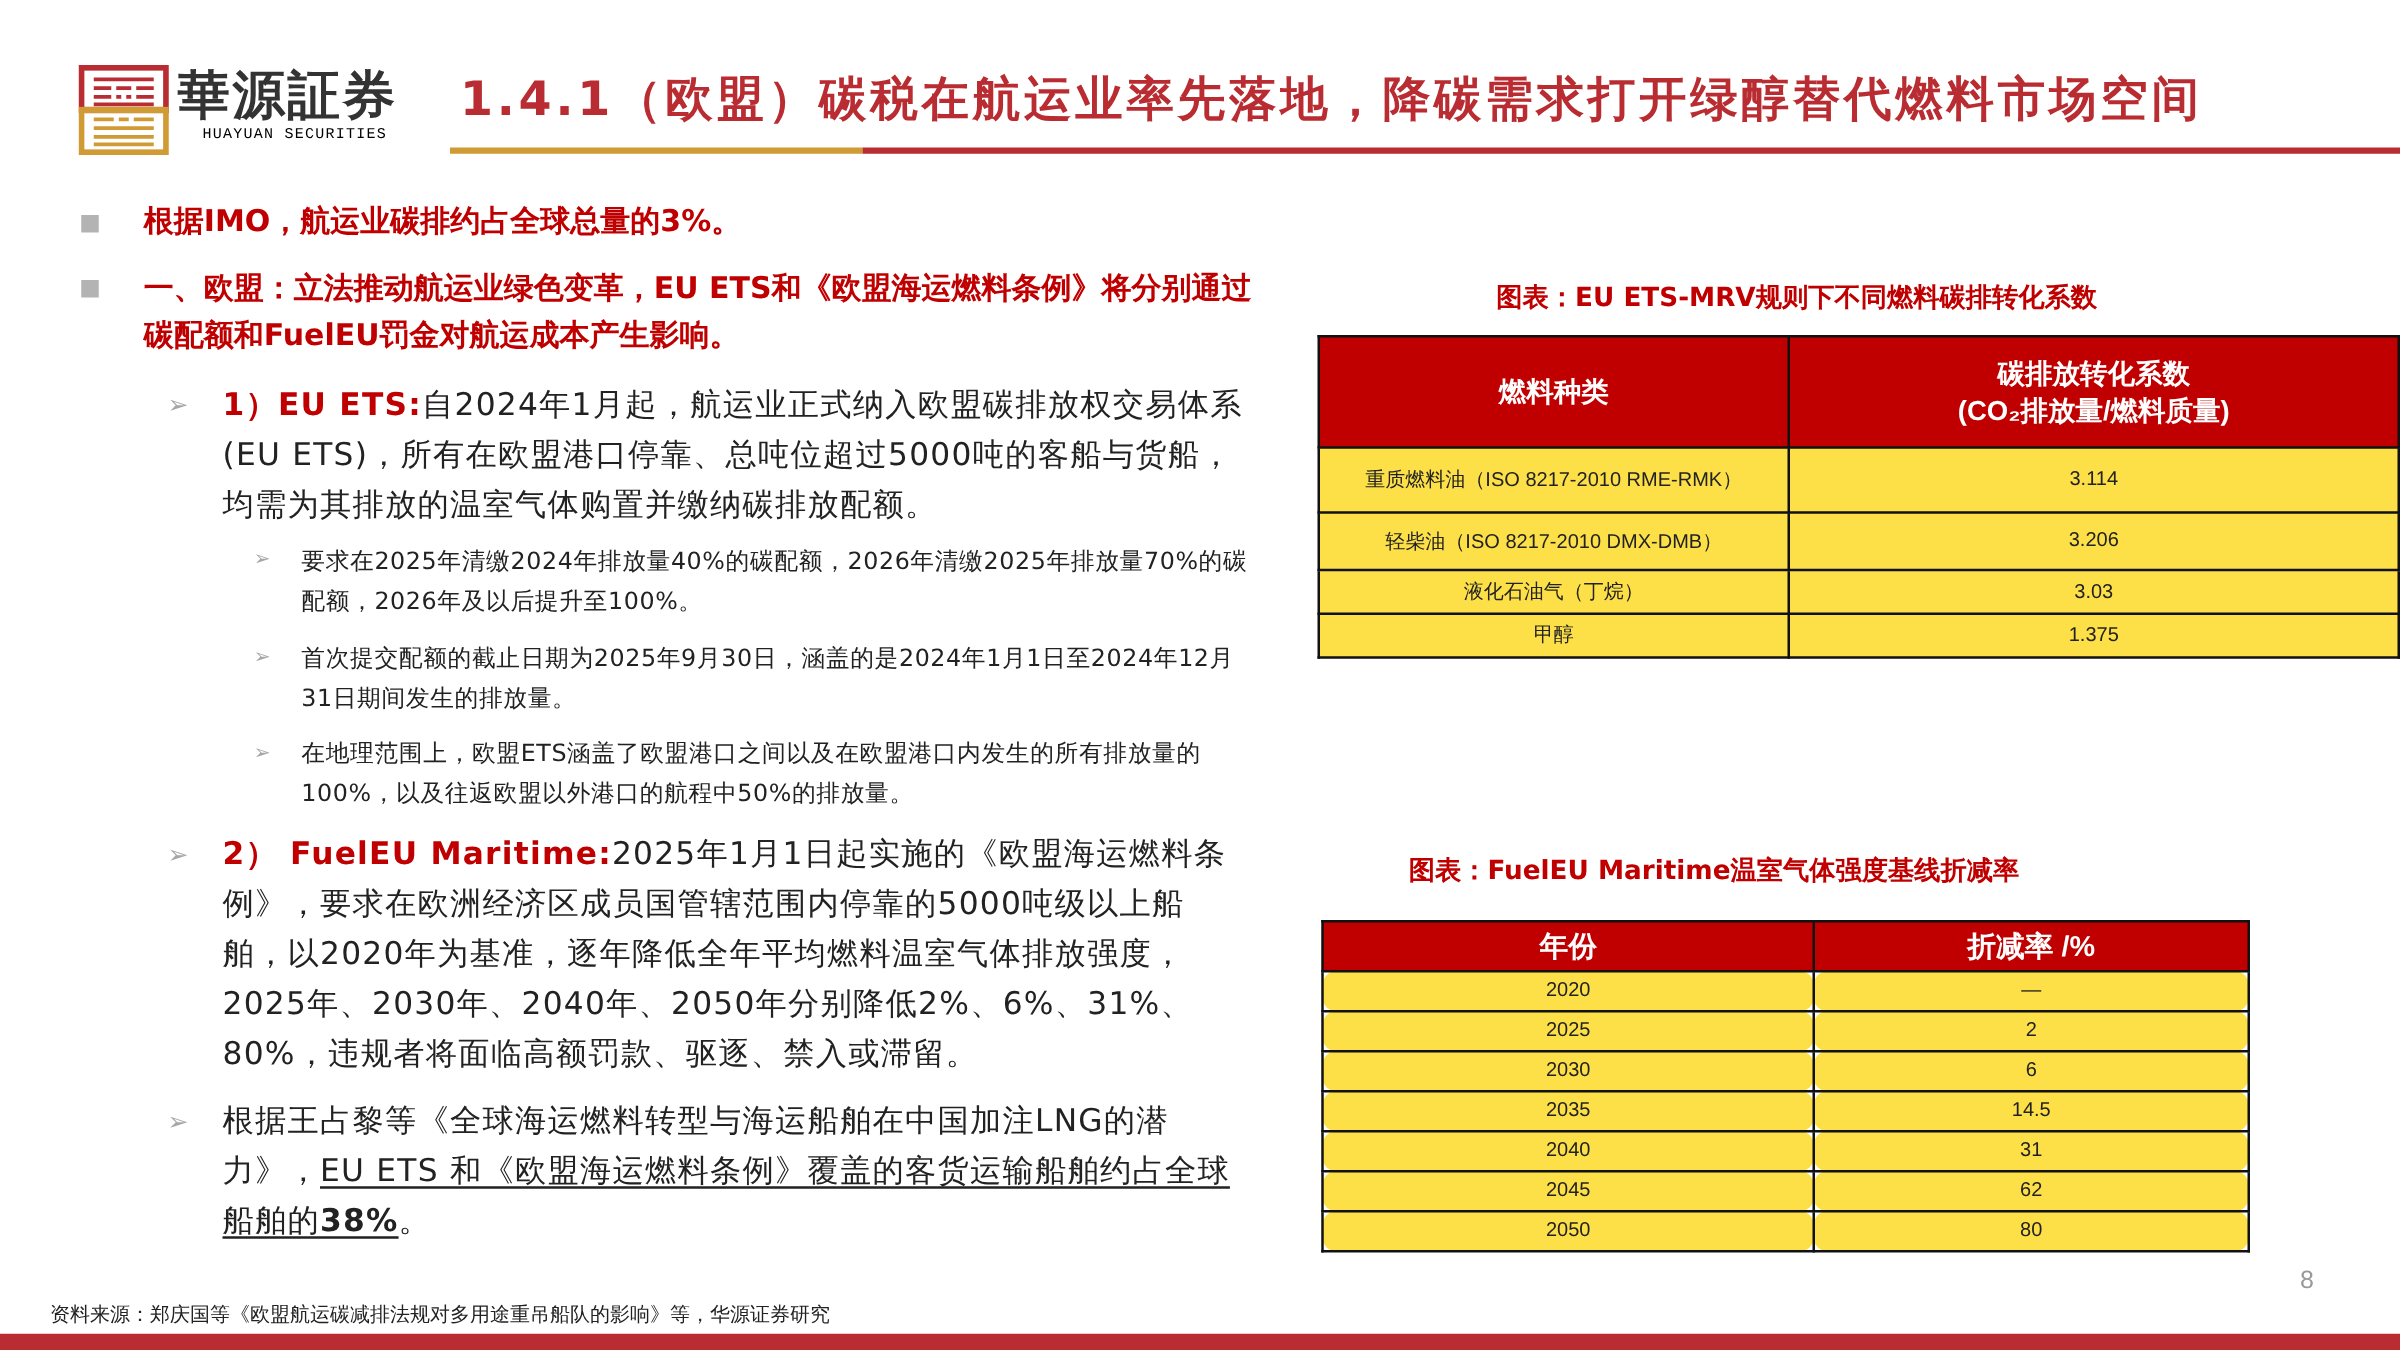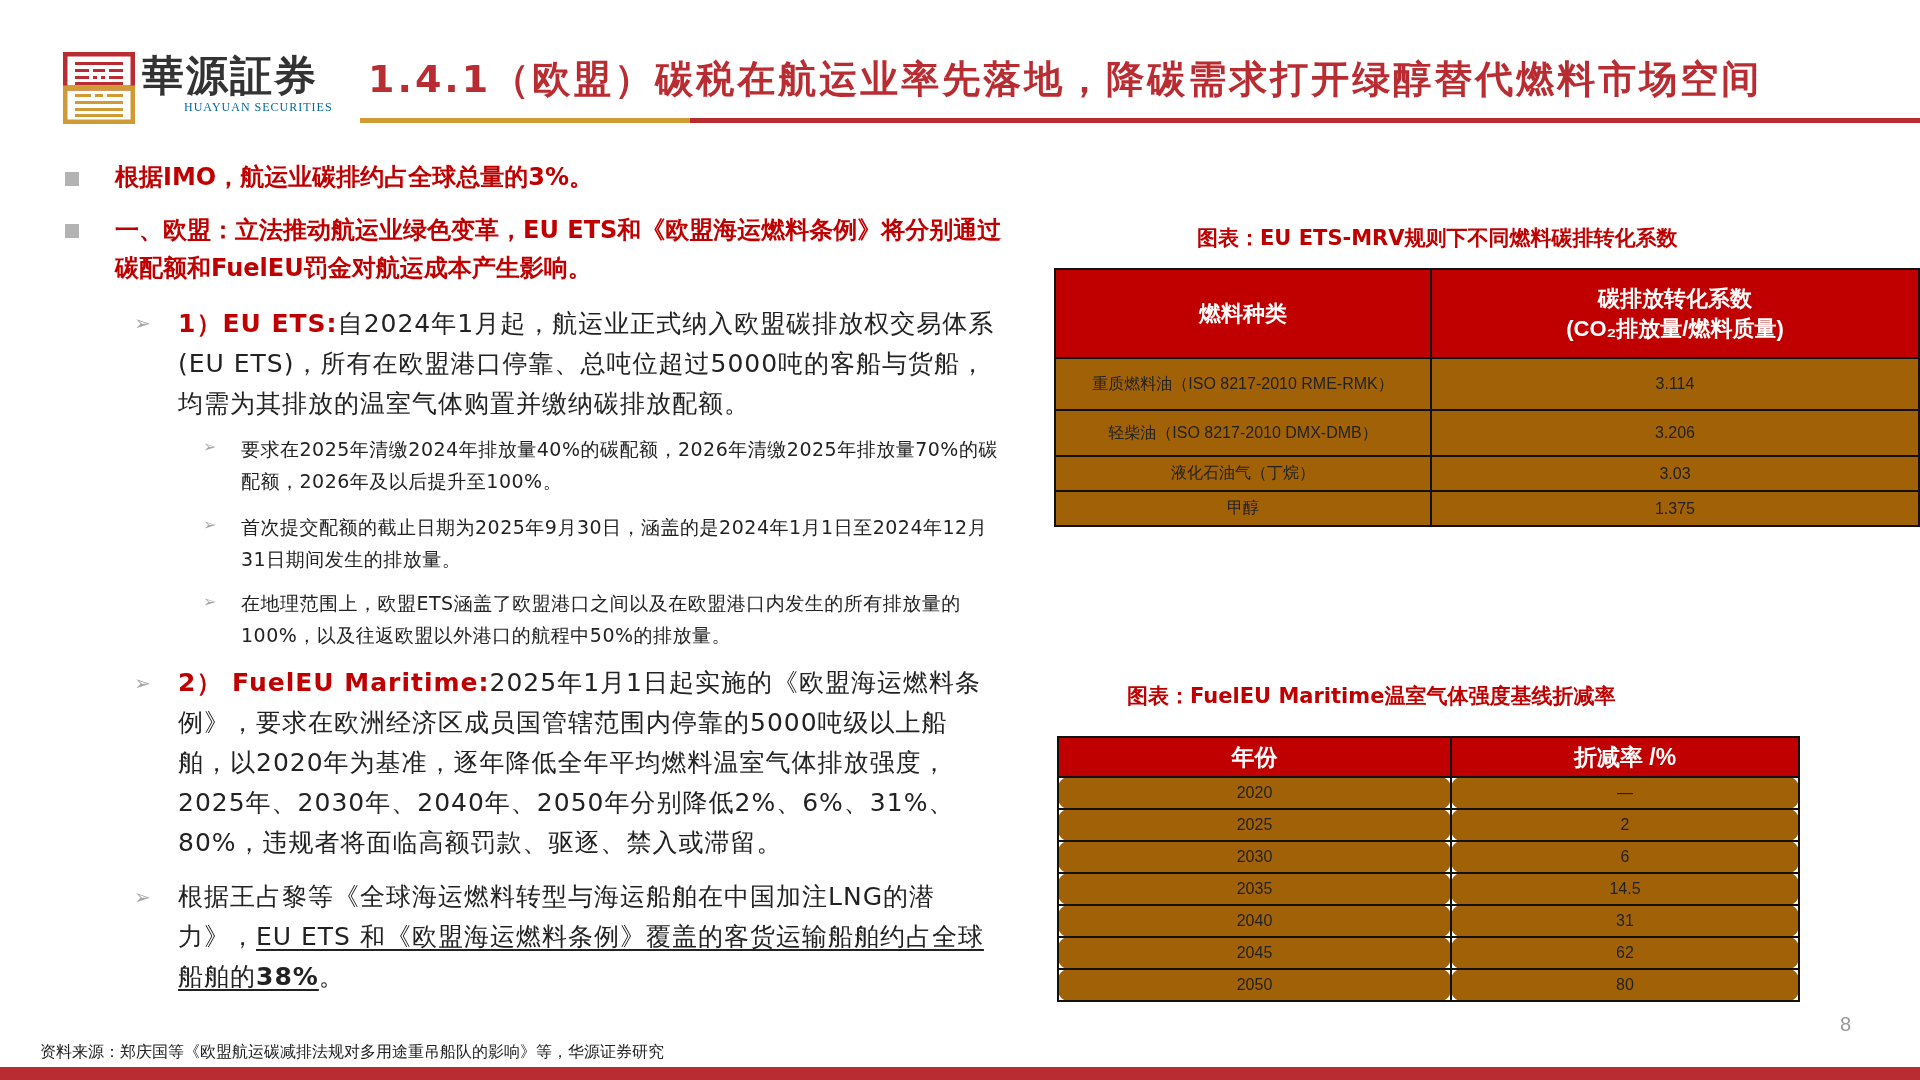--- a/index.html
+++ b/index.html
@@ -3,38 +3,38 @@
   <meta charset="utf-8">
   <style>
     * { margin: 0; padding: 0; box-sizing: border-box; }
     html, body { width: 1920px; height: 1080px; background: #ffffff; overflow: hidden; }
     body { position: relative; font-family: "DejaVu Sans", sans-serif; color: #222; }
 
     
     .logo { position: absolute; left: 63px; top: 52px; width: 72px; height: 72px; }
     .brand { position: absolute; left: 142px; top: 50px; width: 200px; }
     .brand-cn { font-family: "DejaVu Serif", serif; font-size: 42px; font-weight: bold; color: #333; letter-spacing: 2px; line-height: 52px; white-space: nowrap; }
-    .brand-en { font-family: Liberation Serif, serif; font-size: 12px; color: #0369a1; letter-spacing: 1px; margin-left: 42px; margin-top: -2px; white-space: nowrap; }
+    .brand-en { font-family: Liberation Mono, monospace; font-size: 12px; color: #000000; letter-spacing: 1px; margin-left: 20px; margin-top: -2px; white-space: nowrap; }
     .page-title { position: absolute; left: 368px; top: 52px; font-family: "DejaVu Sans", sans-serif; font-size: 38px; font-weight: bold; color: #b92d32; letter-spacing: 3px; white-space: nowrap; line-height: 54px; }
     .title-rule-gold { position: absolute; left: 360px; top: 118px; width: 330px; height: 5px; background: #d09b35; }
     .title-rule-red { position: absolute; left: 690px; top: 118px; width: 1230px; height: 5px; background: #b92d32; }
     .sq { position: absolute; left: 65px; width: 14px; height: 14px; background: #b3b3b3; }
     .lvl1-text { position: absolute; left: 115px; font-size: 24px; font-weight: bold; color: #c00000; line-height: 38px; width: 900px; }
     .arrow { position: absolute; color: #a6a6a6; font-size: 20px; }
     .lvl2-text { position: absolute; left: 178px; width: 820px; font-size: 25px; line-height: 40px; color: #222; letter-spacing: 1px; }
     .lvl2-text .hl { color: #c00000; font-weight: bold; }
     .lvl3-text { position: absolute; left: 241px; width: 760px; font-size: 19px; line-height: 32px; color: #222; letter-spacing: 0.5px; }
     .ul { text-decoration: underline; text-underline-offset: 4px; }
     .bold { font-weight: bold; }
 
     
     .tbl-caption { position: absolute; font-size: 21px; font-weight: bold; color: #c00000; white-space: nowrap; }
     table.data { position: absolute; border-collapse: collapse; font-family: "Liberation Sans", sans-serif; }
     table.data th { background: #c00000; color: #ffffff; font-weight: bold; border: 2px solid #111; text-align: center; }
-    table.data td { border: 2px solid #111; text-align: center; color: #222; background: #a16207; }
+    table.data td { border: 2px solid #111; text-align: center; color: #222; background: #fde047; }
 
     #t1 { left: 1054px; top: 268px; width: 866px; }
     #t1 th { height: 89px; font-size: 22px; line-height: 30px; }
     #t1 td { font-size: 16px; }
     #t1 th:first-child, #t1 td:first-child { width: 376px; }
 
     #t2 { left: 1057px; top: 736px; width: 743px; }
     #t2 th { height: 40px; font-size: 23px; }
     #t2 td { height: 32px; font-size: 16px; border-radius: 11px; }
     #t2 th:first-child, #t2 td:first-child { width: 393px; }

